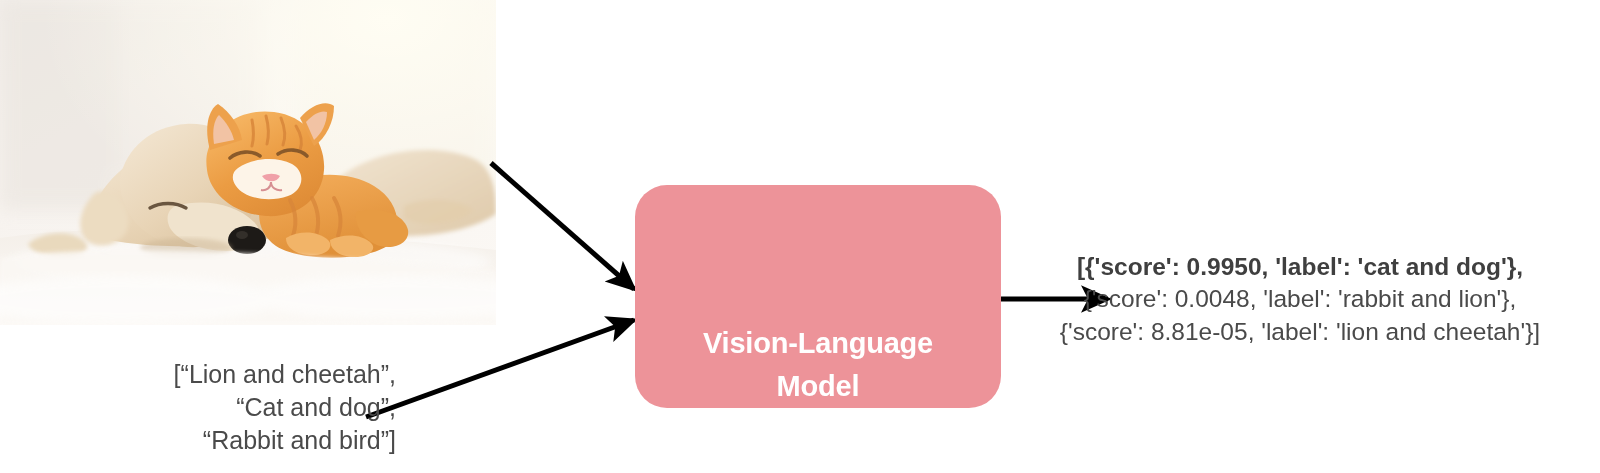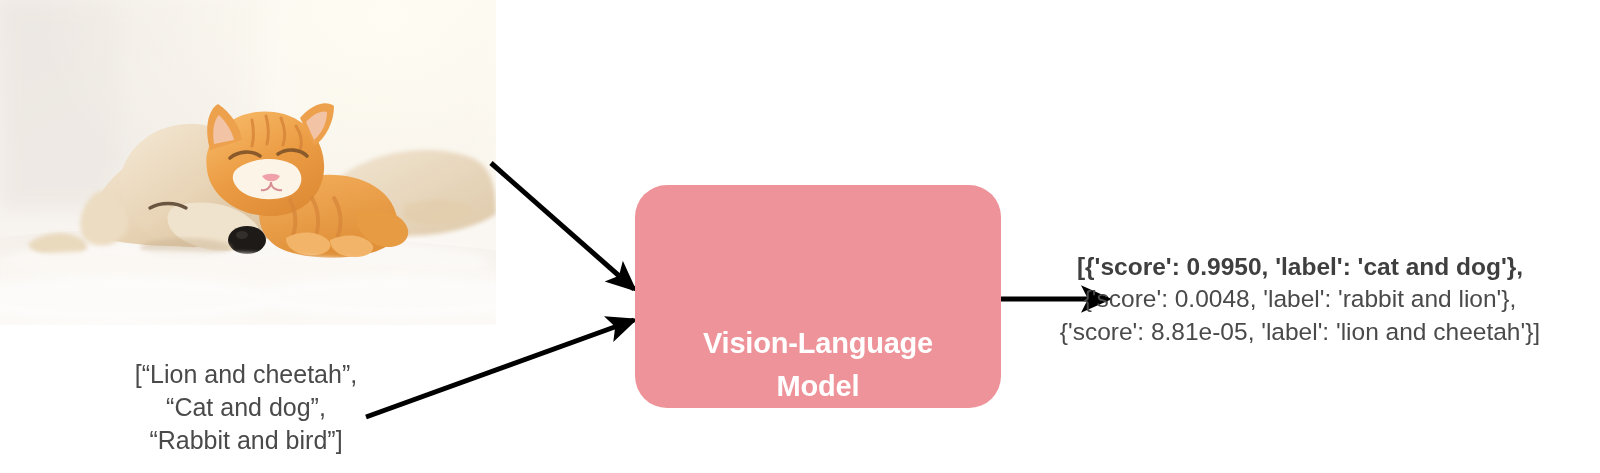--- a/index.html
+++ b/index.html
@@ -65,21 +65,21 @@
     width: 1600px; height: 473px;
     pointer-events: none;
   }
 
   
   .prompt-list {
     position: absolute;
     left: 96px;
     top: 358px;
     width: 300px;
-    text-align: center;
+    text-align: right;
     color: #4a4a4a;
     font-size: 25px;
     line-height: 1.32;
     white-space: pre-line;
   }
 
   
   .output-block {
     position: absolute;
     left: 1020px;

